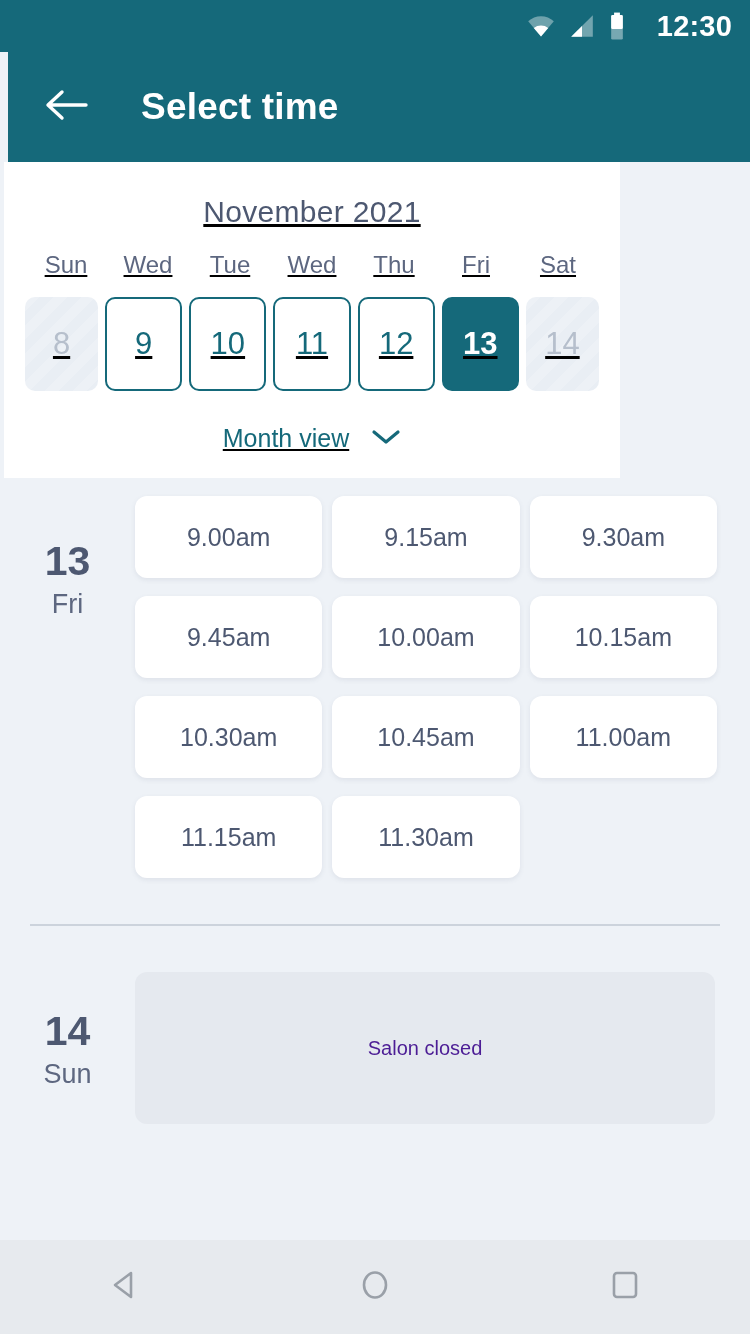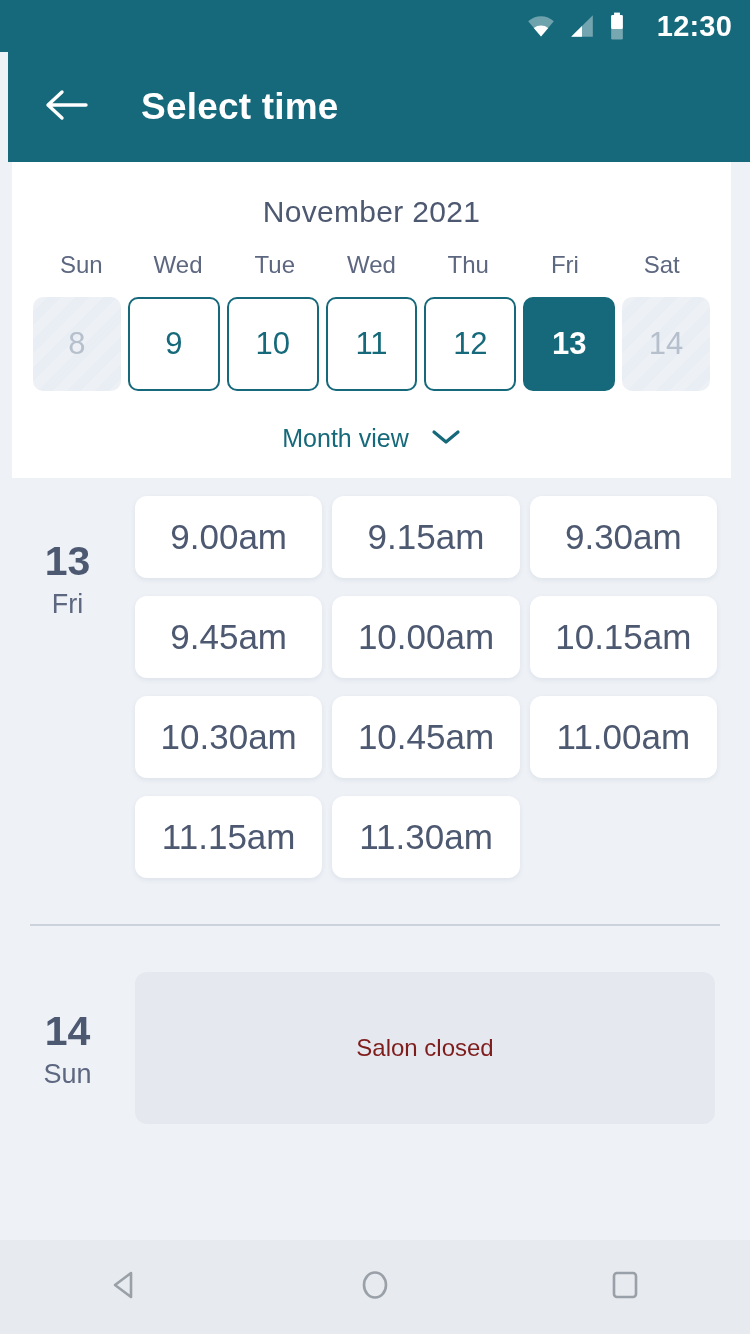--- a/index.html
+++ b/index.html
@@ -41,23 +41,24 @@
     display: flex; align-items: center; justify-content: center;
     cursor: pointer;
   }
   .appbar .title {
     color: #ffffff; font-size: 37px; font-weight: bold;
     margin-left: 45px; letter-spacing: 0.2px;
   }
 
   
   .calendar {
-    position: absolute; top: 162px; left: 12px;
-    width: 719px; height: 316px;
+    position: absolute; top: 162px; left: 4px;
+    width: 616px; height: 316px;
     background: #ffffff;
+    text-decoration: underline;
   }
   .month-title {
     text-align: center; color: #4d5871;
     font-size: 30px; padding-top: 33px; letter-spacing: 0.3px;
   }
   .weekdays {
     display: flex; margin-top: 22px;
     padding: 0 21px;
   }
   .weekdays > div {
@@ -110,35 +111,35 @@
   .slot-grid {
     flex: 1; display: grid;
     grid-template-columns: repeat(3, 1fr);
     gap: 18px 10px;
     padding: 18px 33px 0 0;
   }
   .slot {
     height: 82px; background: #ffffff;
     border-radius: 12px;
     display: flex; align-items: center; justify-content: center;
-    color: #4d5871; font-size: 35px; cursor: pointer;
+    color: #4d5871; font-size: 25px; cursor: pointer;
     box-shadow: 0 2px 5px rgba(77,88,113,0.10);
   }
 
   .divider {
     height: 2px; background: #ccd3dc;
     margin: 46px 30px 0 30px;
   }
 
   .closed-group { display: flex; margin-top: 46px; }
   .closed-box {
     flex: 1; height: 152px; margin-right: 35px;
     background: #e5e9ef; border-radius: 12px;
     display: flex; align-items: center; justify-content: center;
-    color: #7f1d1d; font-size: 24px;
+    color: #4c1d95; font-size: 20px;
   }
 
   
   .navbar {
     position: absolute; bottom: 0; left: 0;
     width: 750px; height: 94px;
     background: #e7eaee;
     display: flex; align-items: center; justify-content: space-around;
   }
   .navbtn { width: 90px; height: 90px; display: flex;

